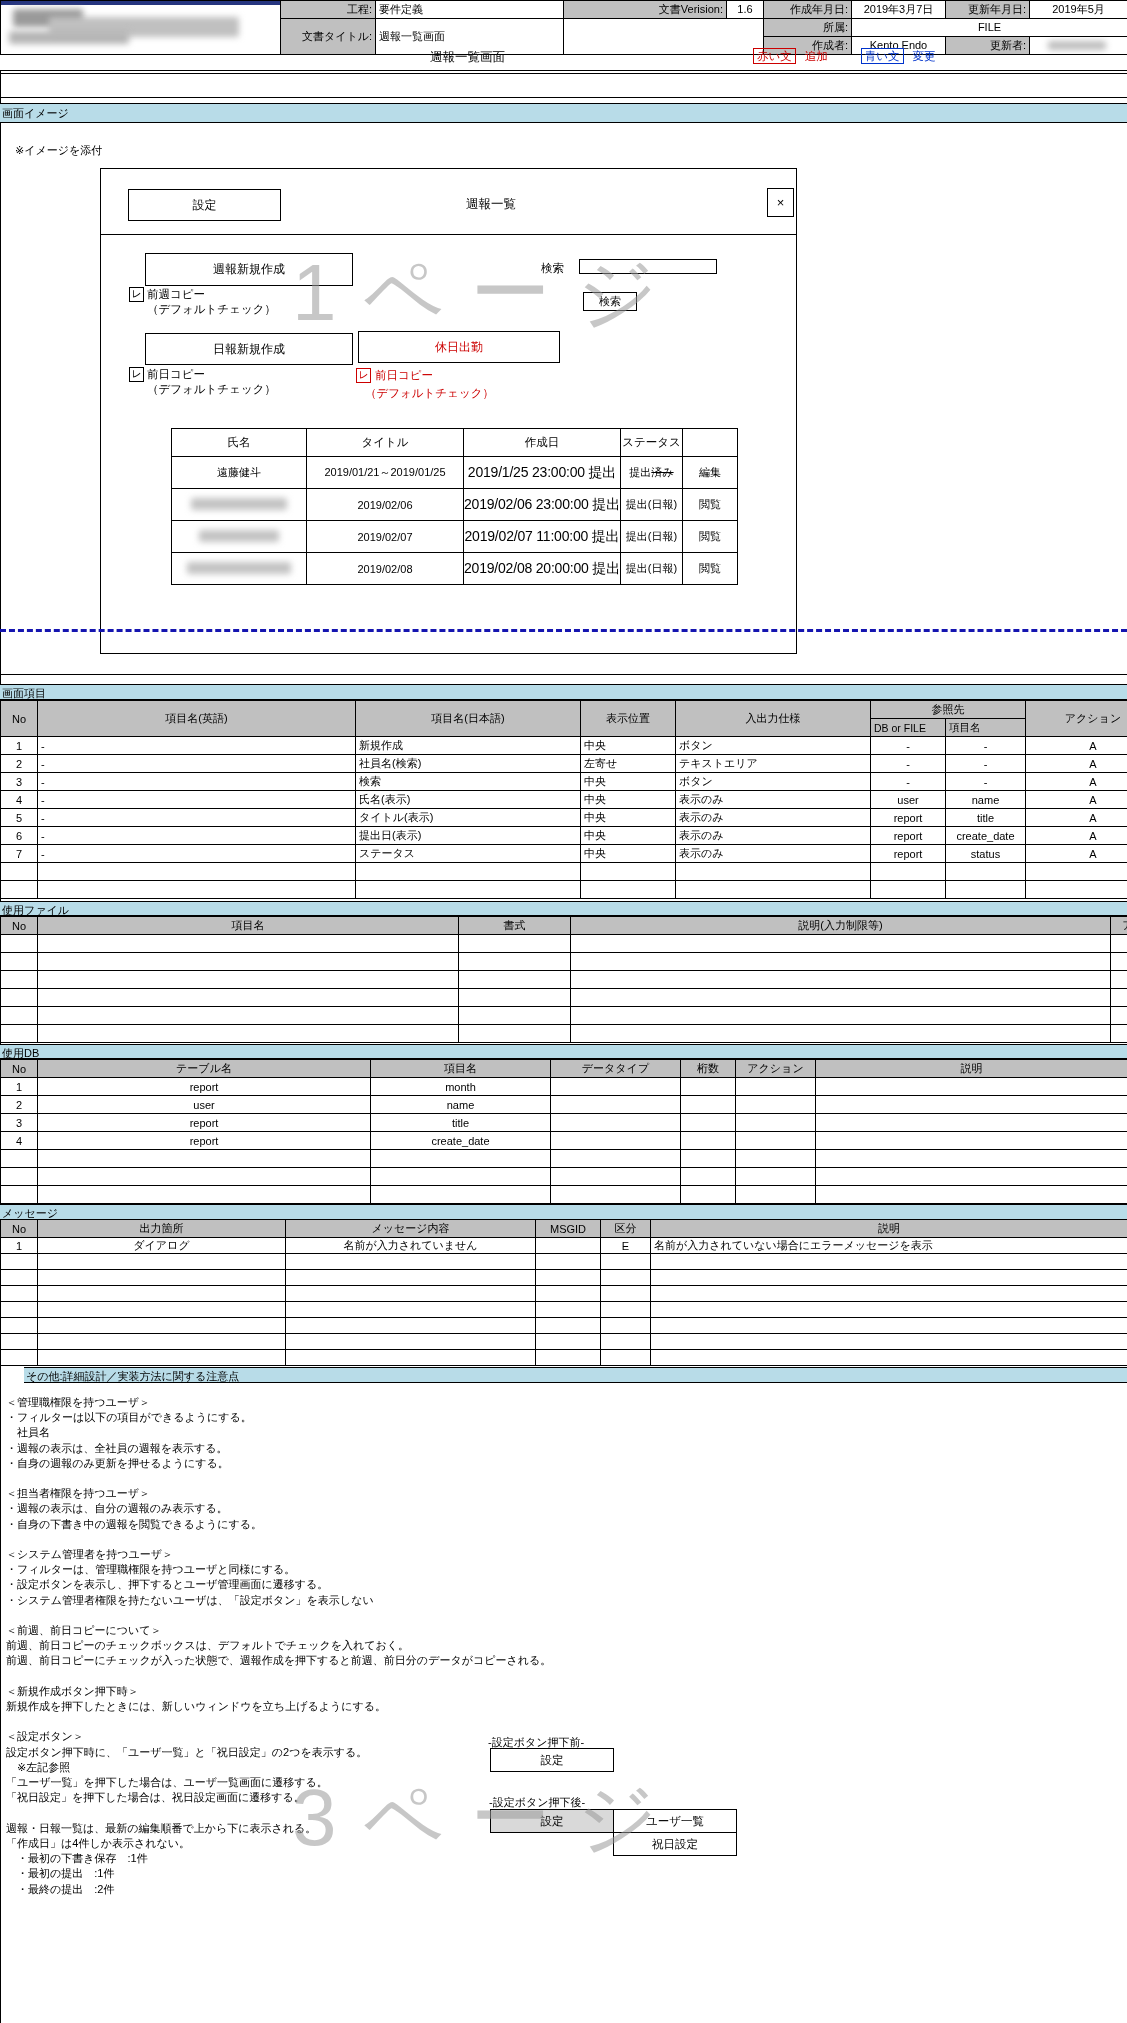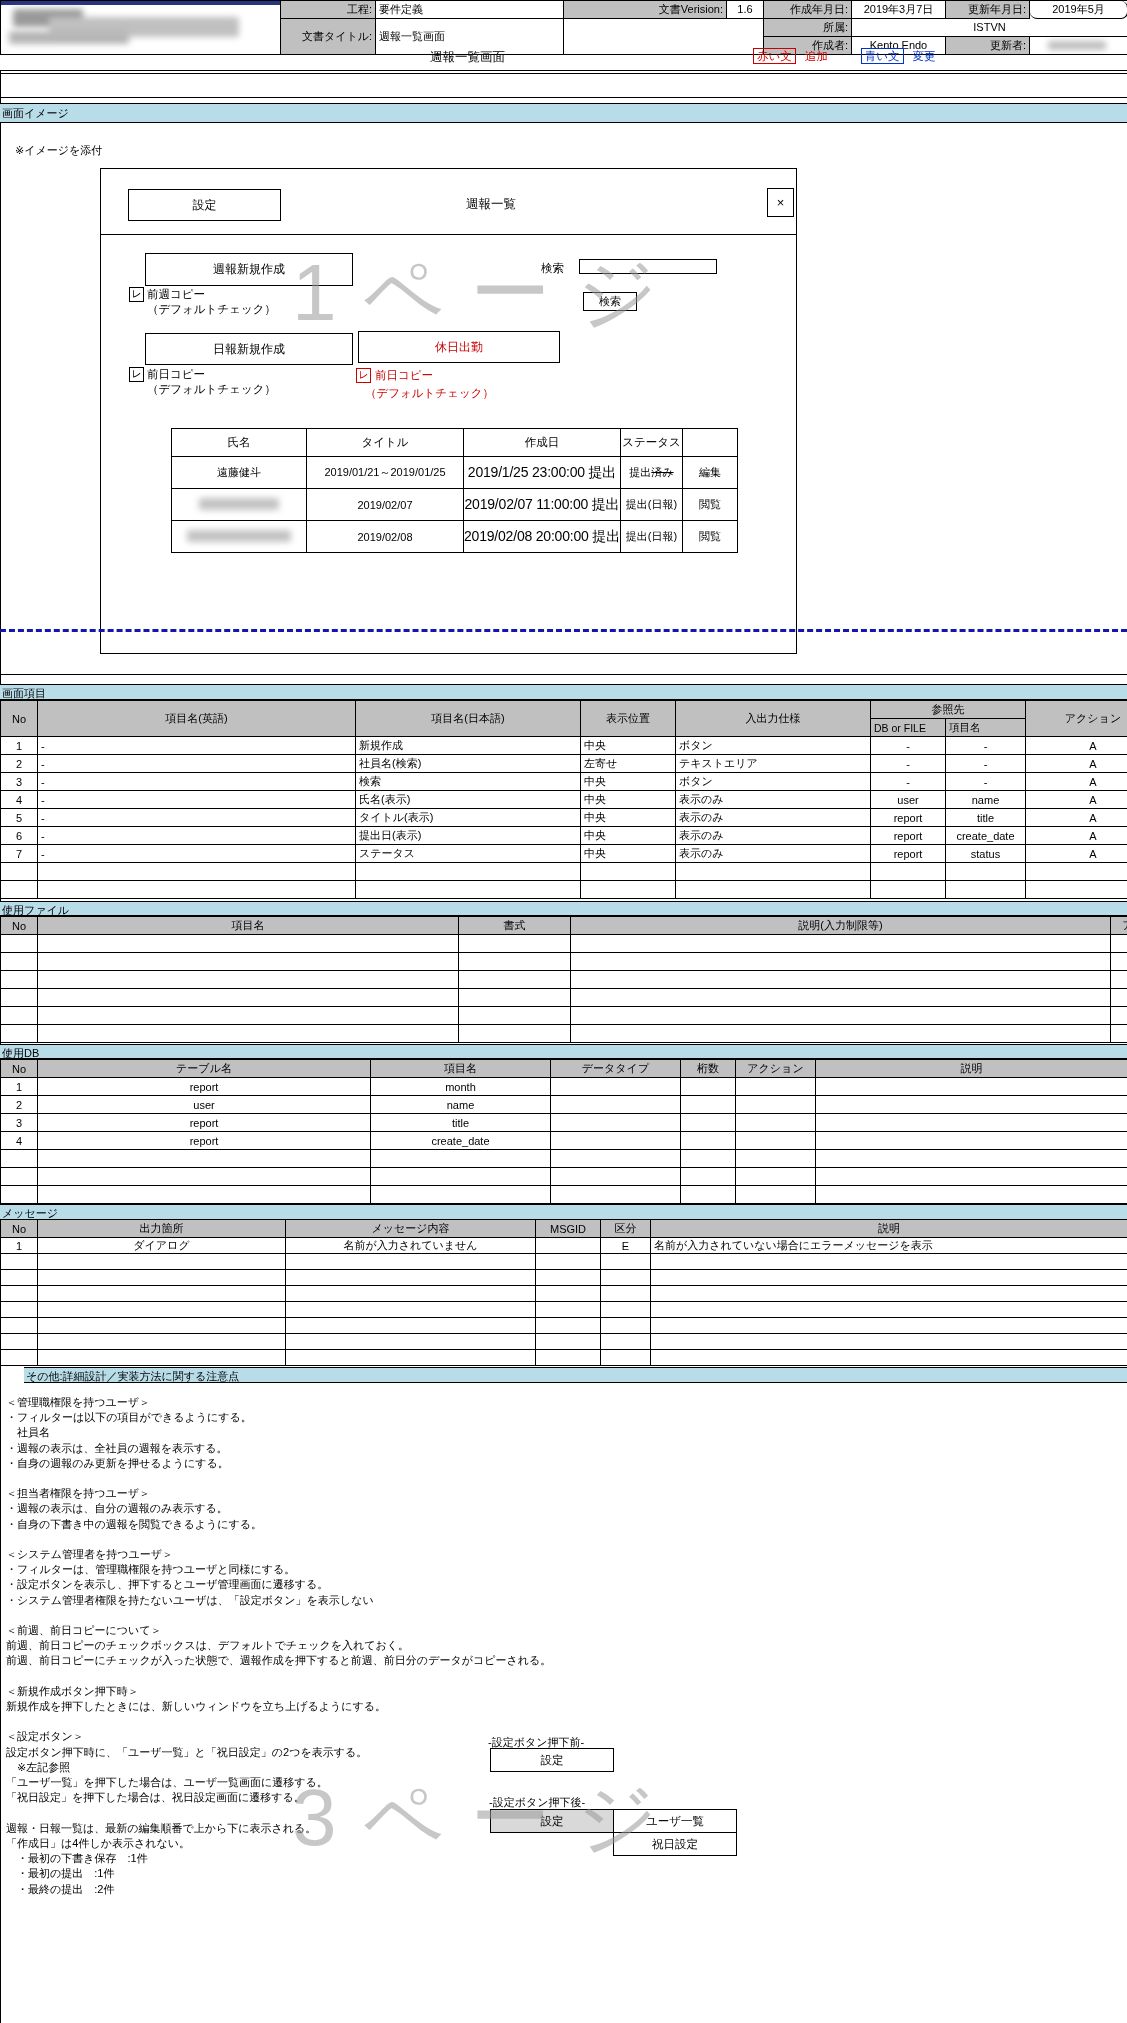--- a/index.html
+++ b/index.html
@@ -75,26 +75,26 @@
       <div class="blur" style="left:48px;top:16px;width:190px;height:20px;background:#c0c0c0;"></div>
       <div class="blur" style="left:8px;top:30px;width:120px;height:13px;background:#b5b5b5;"></div>
     </div>
     <div class="cell lbl" style="grid-column:2;grid-row:1;">工程:</div>
     <div class="cell val" style="grid-column:3;grid-row:1;">要件定義</div>
     <div class="cell lbl" style="grid-column:4;grid-row:1;">文書Verision:</div>
     <div class="cell val vc" style="grid-column:5;grid-row:1;">1.6</div>
     <div class="cell lbl" style="grid-column:6;grid-row:1;">作成年月日:</div>
     <div class="cell val vc" style="grid-column:7;grid-row:1;">2019年3月7日</div>
     <div class="cell lbl" style="grid-column:8;grid-row:1;">更新年月日:</div>
-    <div class="cell val vc" style="grid-column:9;grid-row:1;border-radius:7px;">2019年5月</div>
+    <div class="cell val vc" style="grid-column:9;grid-row:1;">2019年5月</div>
     <div class="cell lbl mid" style="grid-column:2;grid-row:2/span 2;">文書タイトル:</div>
     <div class="cell val mid" style="grid-column:3;grid-row:2/span 2;">週報一覧画面</div>
     <div class="cell val" style="grid-column:4/span 2;grid-row:2/span 2;"></div>
     <div class="cell lbl" style="grid-column:6;grid-row:2;">所属:</div>
-    <div class="cell val vc" style="grid-column:7/span 3;grid-row:2;">ISTVN</div>
+    <div class="cell val vc" style="grid-column:7/span 3;grid-row:2;">FILE</div>
     <div class="cell lbl" style="grid-column:6;grid-row:3;">作成者:</div>
     <div class="cell val vc" style="grid-column:7;grid-row:3;">Kento Endo</div>
     <div class="cell lbl" style="grid-column:8;grid-row:3;">更新者:</div>
     <div class="cell val" style="grid-column:9;grid-row:3;position:relative;">
       <span class="blur" style="left:18px;top:4px;width:58px;height:9px;background:#bdbdbd;"></span>
     </div>
   </div>
 
   <div id="page-title">週報一覧画面</div>
   <div id="legend">
@@ -150,20 +150,27 @@
         <th>作成日</th>
         <th>ステータス</th>
         <th></th>
       </tr>
       <tr>
         <td>遠藤健斗</td>
         <td>2019/01/21～2019/01/25</td>
         <td class="dt">2019/1/25 23:00:00 提出</td>
         <td><span>提出</span><span class="strike">済み</span></td>
         <td>編集</td>
+      </tr>
+      <tr>
+        <td><span class="namebar"></span></td>
+        <td>2019/02/06</td>
+        <td class="dt">2019/02/06 23:00:00 提出</td>
+        <td>提出(日報)</td>
+        <td>閲覧</td>
       </tr>
       <tr>
         <td><span class="namebar" style="width:80px;"></span></td>
         <td>2019/02/07</td>
         <td class="dt">2019/02/07 11:00:00 提出</td>
         <td>提出(日報)</td>
         <td>閲覧</td>
       </tr>
       <tr>
         <td><span class="namebar" style="width:104px;"></span></td>

